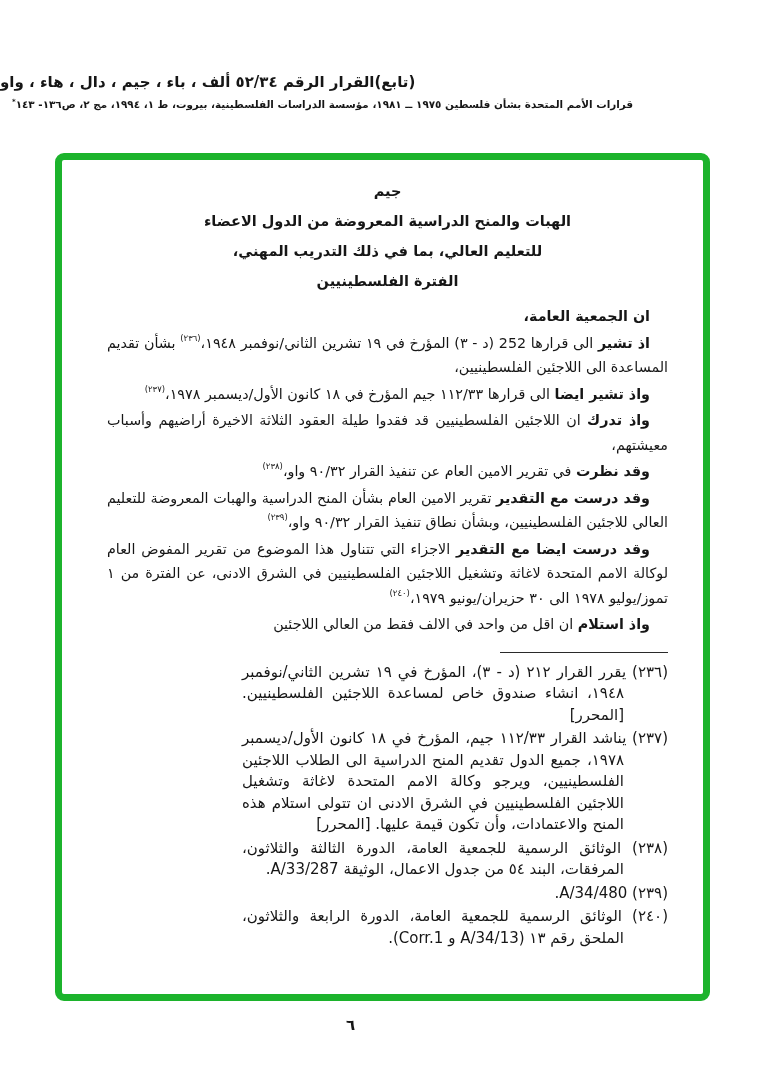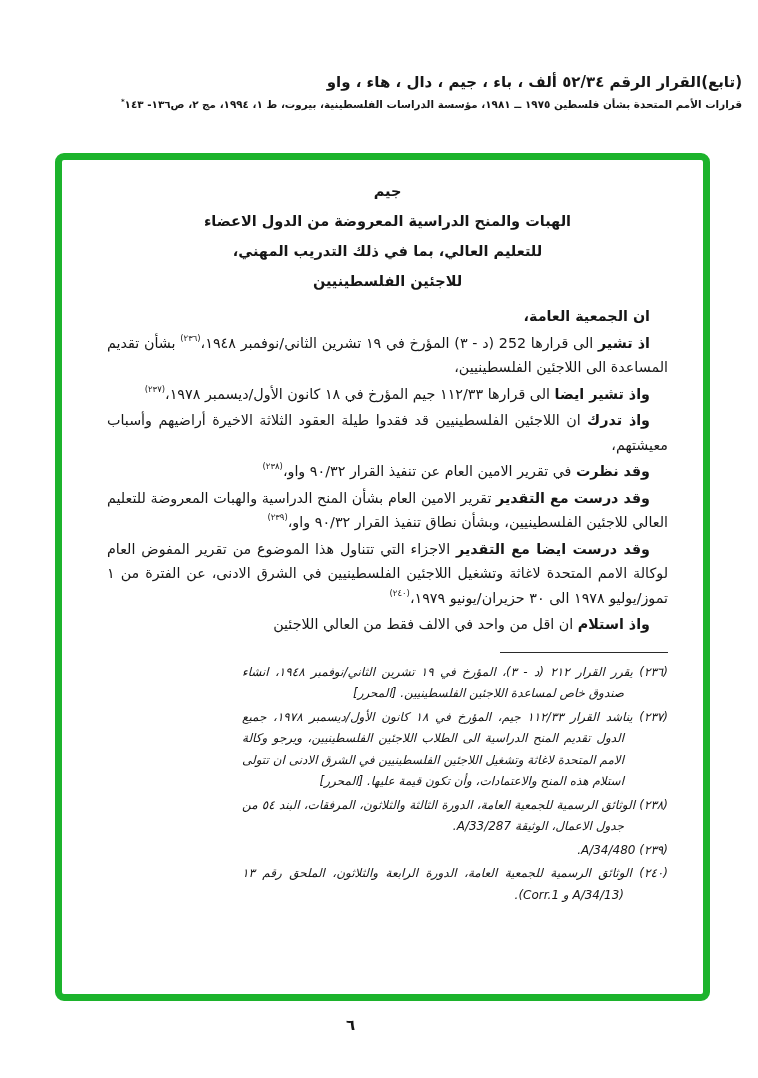--- a/index.html
+++ b/index.html
@@ -6,21 +6,21 @@
   .page{
     position:relative;
     width:758px;height:1078px;
     background:#ffffff;
     overflow:hidden;
     direction:rtl;
     color:#161616;
     font-family:"DejaVu Sans",sans-serif;
   }
   
-  .doc-header{position:absolute;top:73px;left:0;right:16px;text-align:right;}
+  .doc-header{position:absolute;top:73px;left:0;right:16px;text-align:left;}
   .header-line1{font-size:15px;font-weight:700;letter-spacing:-.2px;}
   .header-line2{font-size:10.4px;font-weight:700;margin-top:7px;white-space:nowrap;margin-left:12px;}
   .header-line2 sup{font-size:7px;line-height:0;}
   
   .content-frame{
     position:absolute;top:153px;right:48px;
     width:655px;height:848px;
     box-sizing:border-box;
     border:7px solid #1cb32c;
     border-radius:9px;
@@ -38,23 +38,22 @@
   .body-text .b{font-weight:700;margin-top:38px;}
   .body-text sup{font-size:8.5px;line-height:0;position:relative;top:-1px;}
   
   .footnote-sep{
     border:0;border-top:1.6px solid #2a2a2a;
     width:168px;height:0;
     margin:15px 0 9px auto;
   }
   .footnotes{
     width:426px;
-    font-size:12px;
+    font-size:15px;
     text-align:justify;
-    font-style:italic;
   }
   .footnotes p.fn{
     margin:0 0 2px 0;
     line-height:21.5px;
     padding-right:44px;
     text-indent:-44px;
   }
   .fn-num{white-space:nowrap;}
   
   .page-number{
@@ -72,21 +71,21 @@
     <div class="header-line2"><span>قرارات الأمم المتحدة بشأن فلسطين ١٩٧٥ ــ ١٩٨١، مؤسسة الدراسات الفلسطينية، بيروت، ط ١، ١٩٩٤، مج ٢، ص١٣٦- ١٤٣</span><sup>*</sup></div>
   </div>
 
   <div class="content-frame" style="border-color: rgb(28, 179, 44);">
     <div class="frame-inner">
 
       <div class="title-block">
         <div>جيم</div>
         <div>الهبات والمنح الدراسية المعروضة من الدول الاعضاء</div>
         <div>للتعليم العالي، بما في ذلك التدريب المهني،</div>
-        <div>للاجئين الفلسطينيين</div>
+        <div>الفترة الفلسطينيين</div>
       </div>
 
       <div class="body-text">
           <p><span class="b">ان الجمعية العامة،</span></p>
           <p><span class="b">اذ تشير</span><span> الى قرارها 252 (د - ٣) المؤرخ في ١٩ تشرين الثاني/نوفمبر ١٩٤٨،</span><sup>(٢٣٦)</sup><span> بشأن تقديم المساعدة الى اللاجئين الفلسطينيين،</span></p>
           <p><span class="b">واذ تشير ايضا</span><span> الى قرارها ١١٢/٣٣ جيم المؤرخ في ١٨ كانون الأول/ديسمبر ١٩٧٨،</span><sup>(٢٣٧)</sup></p>
           <p><span class="b">واذ تدرك</span><span> ان اللاجئين الفلسطينيين قد فقدوا طيلة العقود الثلاثة الاخيرة أراضيهم وأسباب معيشتهم،</span></p>
           <p><span class="b">وقد نظرت</span><span> في تقرير الامين العام عن تنفيذ القرار ٩٠/٣٢ واو،</span><sup>(٢٣٨)</sup></p>
           <p><span class="b">وقد درست مع التقدير</span><span> تقرير الامين العام بشأن المنح الدراسية والهبات المعروضة للتعليم العالي للاجئين الفلسطينيين، وبشأن نطاق تنفيذ القرار ٩٠/٣٢ واو،</span><sup>(٢٣٩)</sup></p>
           <p><span class="b">وقد درست ايضا مع التقدير</span><span> الاجزاء التي تتناول هذا الموضوع من تقرير المفوض العام لوكالة الامم المتحدة لاغاثة وتشغيل اللاجئين الفلسطينيين في الشرق الادنى، عن الفترة من ١ تموز/يوليو ١٩٧٨ الى ٣٠ حزيران/يونيو ١٩٧٩،</span><sup>(٢٤٠)</sup></p>

